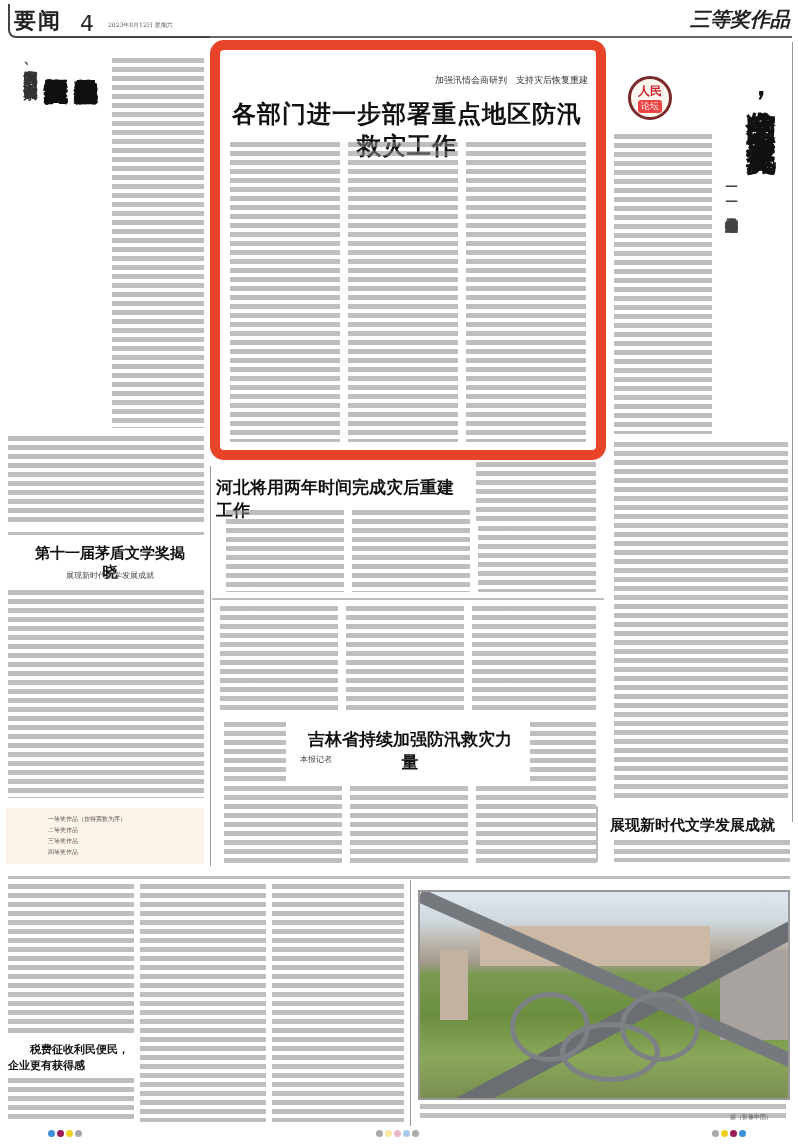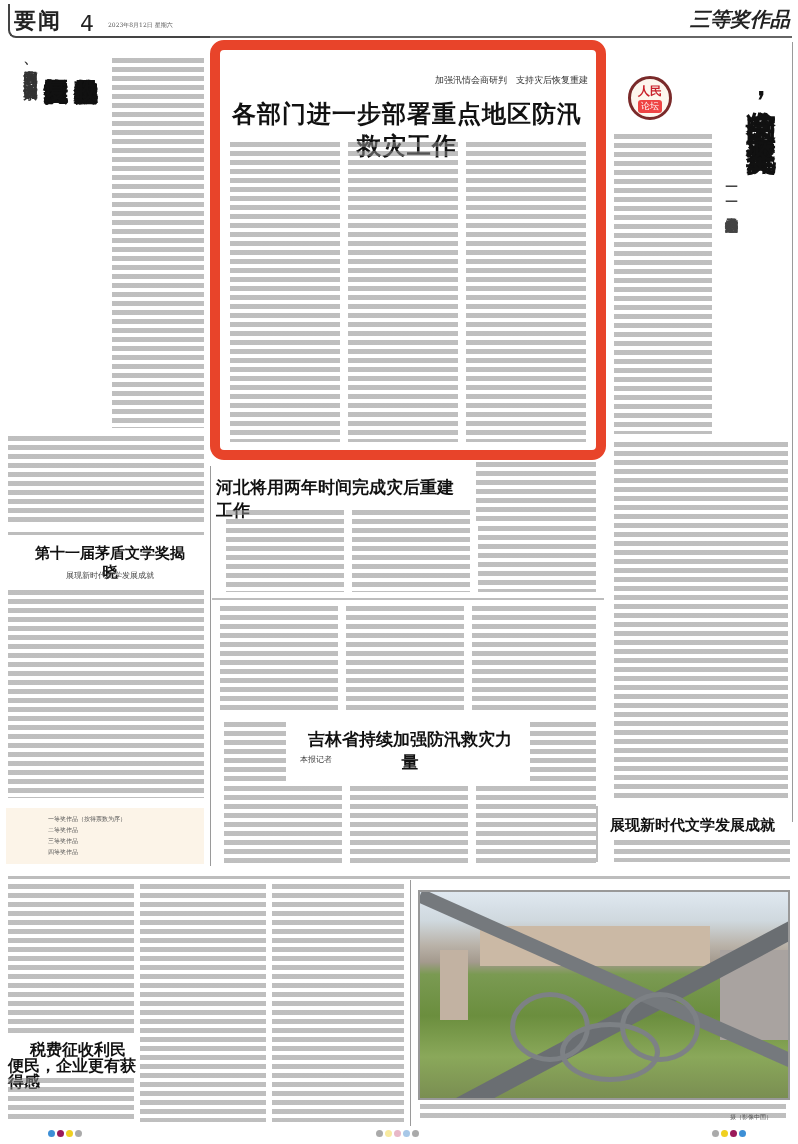--- a/index.html
+++ b/index.html
@@ -119,21 +119,21 @@
 <div class="txt-col txt" style="left:224px; top:786px; width:118px; height:78px;"></div>
 <div class="txt-col txt" style="left:350px; top:786px; width:118px; height:78px;"></div>
 <div class="txt-col txt" style="left:476px; top:786px; width:120px; height:78px;"></div>
 
 <div class="vline" style="left:596px; top:806px; height:56px; width:2px; background:#bdbdbd;"></div>
 <div class="abs h2s" style="left:610px; top:816px; width:180px; font-family:'DejaVu Sans',sans-serif;">展现新时代文学发展成就</div>
 <div class="txt-col txt" style="left:614px; top:840px; width:176px; height:22px;"></div>
 
 <div class="hline" style="left:8px; top:876px; width:782px;"></div>
 <div class="txt-col txt" style="left:8px; top:884px; width:126px; height:150px;"></div>
-<div class="abs h2s" style="left:8px; top:1042px; width:130px; font-size:16px; line-height:16px; text-indent:22px;">税费征收利民便民，企业更有获得感</div>
+<div class="abs h2s" style="left:8px; top:1042px; width:130px; font-size:11px; line-height:16px; text-indent:22px;">税费征收利民便民，企业更有获得感</div>
 <div class="txt-col txt" style="left:8px; top:1078px; width:126px; height:44px;"></div>
 <div class="txt-col txt" style="left:140px; top:884px; width:126px; height:238px;"></div>
 <div class="txt-col txt" style="left:272px; top:884px; width:132px; height:238px;"></div>
 <div class="vline" style="left:410px; top:880px; height:246px;"></div>
 <div class="txt-col txt" style="left:418px; top:884px; width:126px; height:0px;"></div>
 
 <div class="abs photo">
   <div class="bld" style="left:60px; top:34px; width:230px; height:40px; background:#cbb9a5;"></div>
   <div class="bld" style="left:20px; top:58px; width:28px; height:70px; background:#c2b2a2;"></div>
   <div class="bld" style="left:300px; top:58px; width:70px; height:90px; background:#a9a3a0;"></div>

